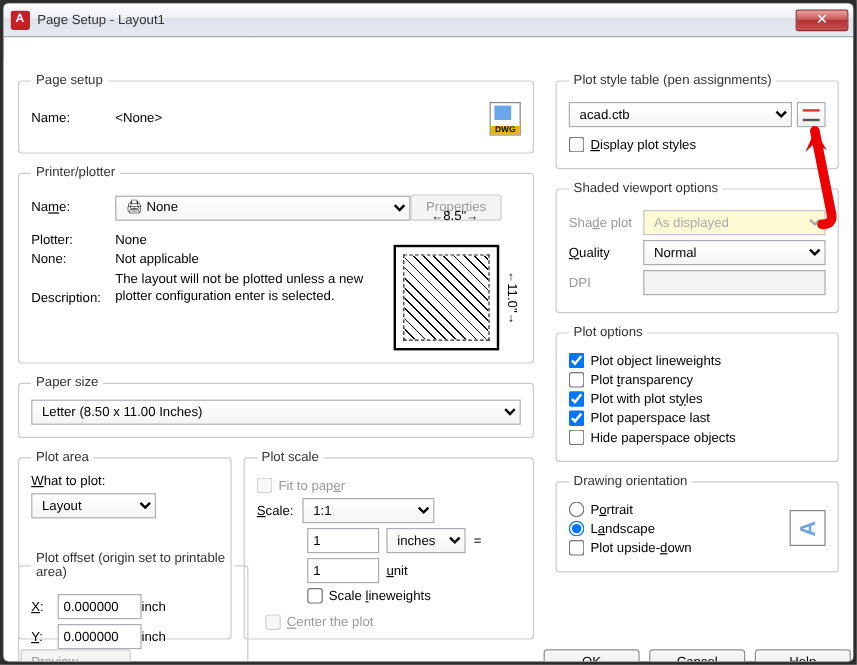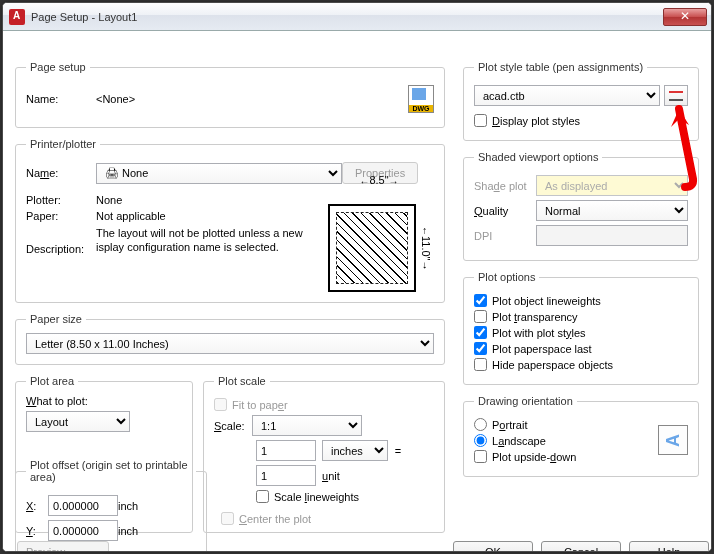--- a/index.html
+++ b/index.html
@@ -109,26 +109,26 @@
             </select>
             <button disabled="">Properties</button>
           </div>
           <div style="display:flex; gap:10px; align-items:flex-start; margin-top:6px;">
             <div style="flex:1">
               <div class="row">
                   <span class="lbl">Plotter:</span>
                   <span>None</span>
                 </div>
               <div class="row">
-                  <span class="lbl">Paper:</span>
+                  <span class="lbl">None:</span>
                   <span>Not applicable</span>
                 </div>
               <div class="row" style="align-items:flex-end">
                   <span class="lbl">Description:</span>
-                  <span style="flex:1;line-height:1.3">The layout will not be plotted unless a new isplay configuration name is selected.</span>
+                  <span style="flex:1;line-height:1.3">The layout will not be plotted unless a new plotter configuration enter is selected.</span>
                 </div>
             </div>
             <div style="width:110px; padding-top:14px; padding-right:18px; position:relative">
               <div class="dim-top">←<span>8.5"</span>→</div>
               <div class="paper-preview">
                 <div class="margin-box">
                     <div class="hatch"></div>
                   </div>
               </div>
               <div class="dim-right" style="right:2px; top:14px; bottom:0">←<span>11.0"</span>→</div>

